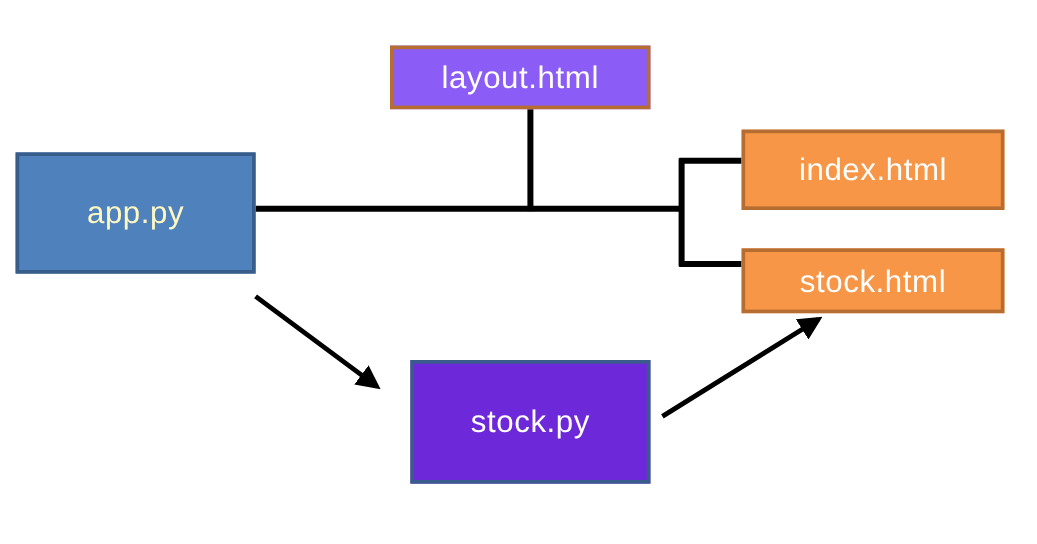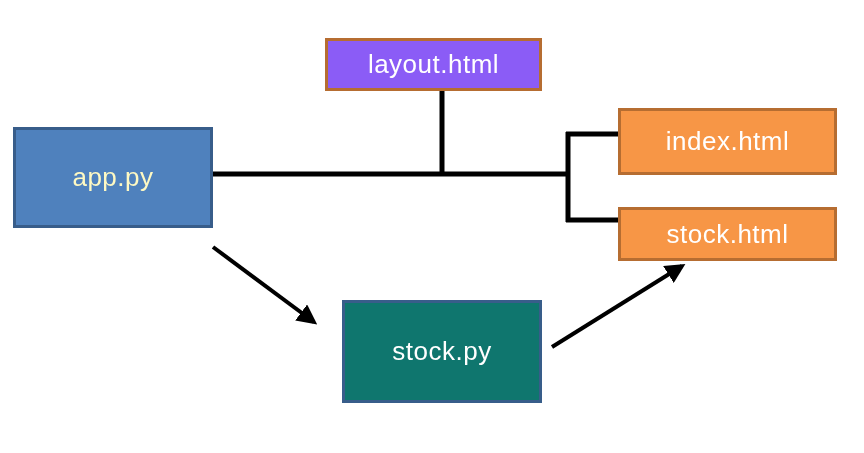--- a/index.html
+++ b/index.html
@@ -76,17 +76,17 @@
   </div>
 
   <div class="node" id="node-index-html" style="background: rgb(247, 150, 70); border-color: rgb(182, 109, 49); color: rgb(255, 255, 255);">
     <span>index.html</span>
   </div>
 
   <div class="node" id="node-stock-html" style="background: rgb(247, 150, 70); border-color: rgb(182, 109, 49); color: rgb(255, 255, 255);">
     <span>stock.html</span>
   </div>
 
-  <div class="node" id="node-stock-py" style="background: #0f766e; border-color: rgb(56, 93, 138); color: rgb(255, 255, 255);">
+  <div class="node" id="node-stock-py" style="background: #6d28d9; border-color: rgb(56, 93, 138); color: rgb(255, 255, 255);">
     <span>stock.py</span>
   </div>
 
 </div>
 
 </body></html>

